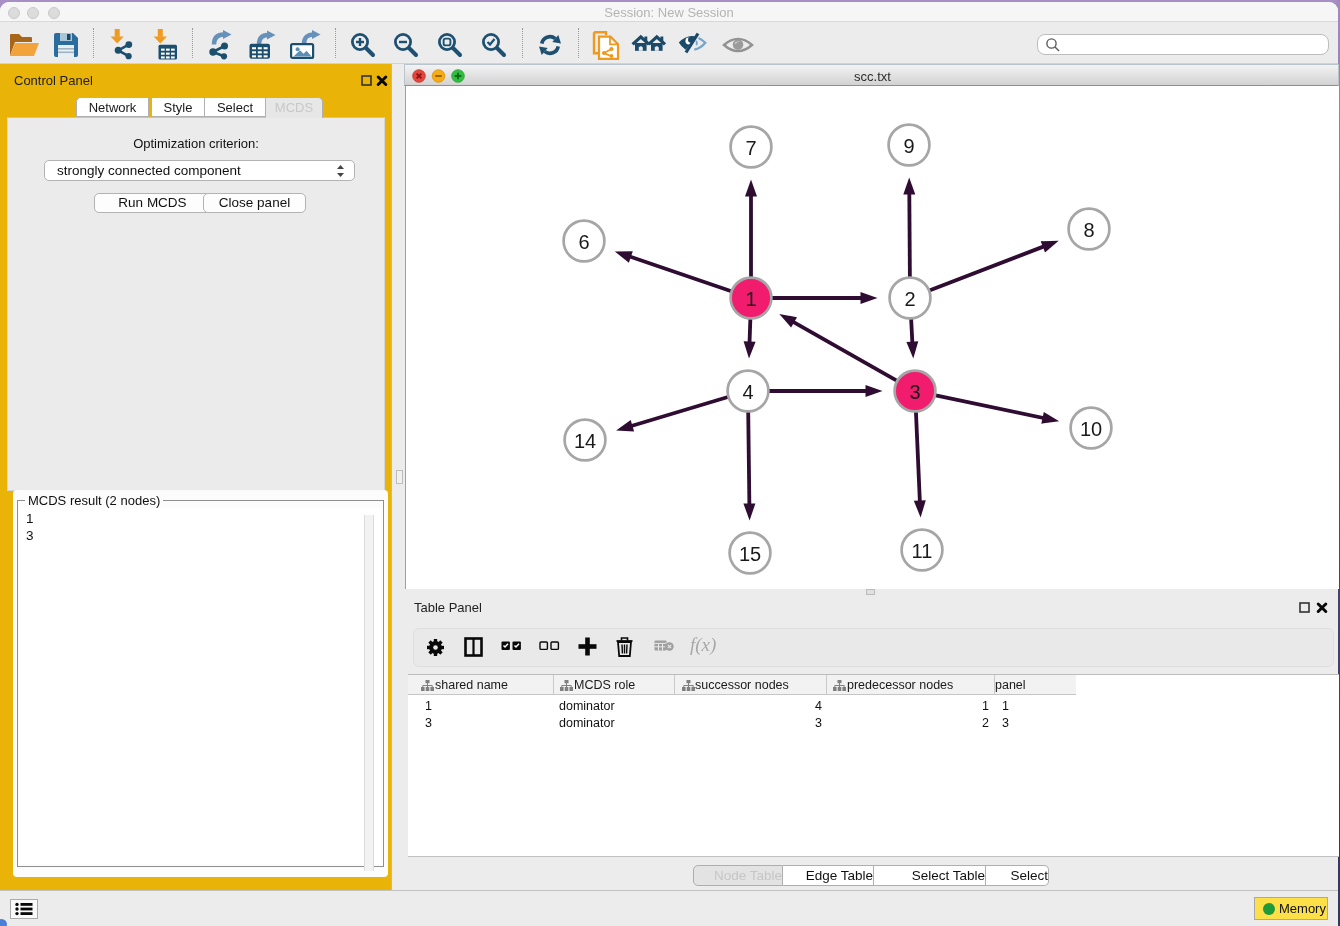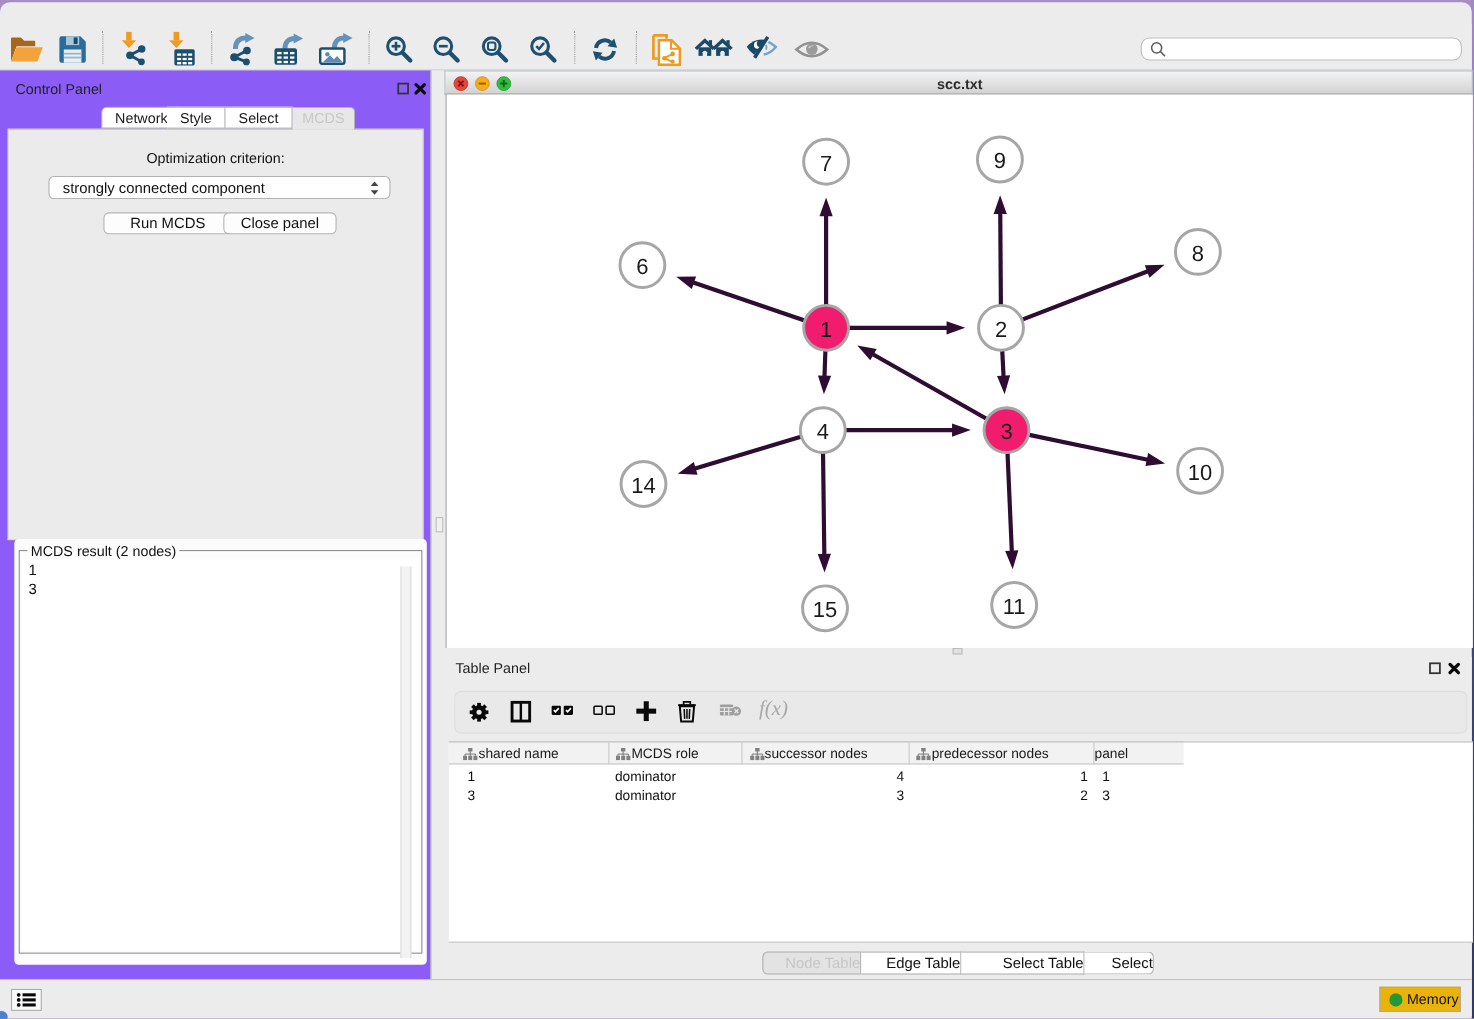--- a/index.html
+++ b/index.html
@@ -6,60 +6,66 @@
 #rightedge{position:absolute;right:0;top:0;width:3px;height:926px;background:linear-gradient(#a08ac4 0%,#8a7cb2 18%,#5b5791 40%,#434573 62%,#3a3d68 80%,#343760 100%)}
 #win{position:absolute;left:0;top:2px;width:1338px;height:924px;background:#ececec;border-radius:9px 9px 0 0;transform:translateZ(0)}
 #titlebar{position:absolute;left:0;top:0;width:1338px;height:20px;background:#f6f6f6;border-radius:9px 9px 0 0;border-bottom:1px solid #d8d8d8}
 .tl{position:absolute;top:5px;width:12px;height:12px;border-radius:50%;background:#dcdcdc;border:1px solid #c9c9c9}
 #wtitle{position:absolute;top:3px;left:0;width:1338px;text-align:center;font-size:13px;color:#b4b4b4}
 #toolbar{position:absolute;left:0;top:20px;width:1338px;height:42px;background:#ececec;border-bottom:1px solid #d2d2d2}
 .sep{position:absolute;top:6px;height:30px;width:0;border-left:1px dotted #9a9a9a}
 .ticon{position:absolute}
 #search{position:absolute;left:1037px;top:12px;width:292px;height:21px;background:#fff;border:1px solid #bdbdbd;border-radius:8px}
 
-#cpanel{position:absolute;left:0;top:62px;width:392px;height:826px;background:#8b5cf6;border-right:1px solid #b9b9b9}
+#cpanel{position:absolute;left:0;top:62px;width:392px;height:826px;background:#eab308;border-right:1px solid #b9b9b9}
 #cphead{position:absolute;left:14px;top:9px;font-size:13px;color:#222}
 .tab{position:absolute;top:33px;height:20px;border:1px solid #b0b0b0;background:#fff;font-size:13px;color:#1a1a1a;text-align:center;line-height:19px;z-index:1}
 #tabpane{position:absolute;left:7px;top:53px;width:378px;height:374px;background:#ebebeb;border:1px solid #d6d6d6;border-top:1px solid #c4c4c4}
 #optlab{position:absolute;left:0;top:72px;width:392px;text-align:center;font-size:13px;color:#111}
 #dropdown{position:absolute;left:44px;top:96px;width:311px;height:21px;background:#fff;border:1px solid #b3b3b3;border-radius:5px;font-size:13.5px;color:#111;line-height:19px;padding-left:12px}
 .btn{position:absolute;top:129px;height:20px;background:#fdfdfd;border:1px solid #b3b3b3;border-radius:5px;font-size:13.5px;color:#111;text-align:center;line-height:18px}
 #wpanel{position:absolute;left:13px;top:426px;width:375px;height:387px;background:#fcfcfc;border-radius:4px}
 #groupbox{position:absolute;left:17px;top:436px;width:367px;height:367px;border:1px solid #8f8f8f}
 #grouplab{position:absolute;left:7px;top:-8px;background:#fcfcfc;padding:0 3px;font-size:13px;color:#111}
 #resultarea{position:absolute;left:2px;top:7px;width:361px;height:356px;background:#fff;font-size:13.5px;color:#111;line-height:16.5px;padding:3px 0 0 6px}
 #resscroll{position:absolute;right:7px;top:7px;width:10px;height:356px;background:#f2f2f2;border-left:1px solid #dcdcdc;border-right:1px solid #dcdcdc}
 
 #netwin{position:absolute;left:404px;top:62px;width:935px;height:529px}
 #nettitle{position:absolute;left:0;top:0;width:935px;height:22px;background:linear-gradient(#f3f3f3,#d2d2d2);border:1px solid #b9c4cc;border-bottom:1px solid #8f8f8f}
-#nettext{position:absolute;top:4px;left:0;width:935px;text-align:center;font-size:13px;font-weight:bold;color:#2c2c2c}
+#nettext{position:absolute;top:4px;left:0;width:935px;text-align:center;font-size:13px;font-weight:normal;color:#2c2c2c}
 #netcanvas{position:absolute;left:1px;top:22px;width:934px;height:503px;background:#fff;border-left:1px solid #a0a0a0}
 #hsplit{position:absolute;left:462px;top:525px;width:9px;height:6px;background:#e0e0e0;border:1px solid #bbb}
 
 #tpanel{position:absolute;left:404px;top:595px;width:934px;height:293px;background:#ececec}
 #tphead{position:absolute;left:10px;top:3px;font-size:13px;color:#222}
 #ttoolbar{position:absolute;left:9px;top:31px;width:921px;height:39px;background:#e9e9e9;border:1px solid #dedede;border-radius:6px}
 #tbodyw{position:absolute;left:4px;top:77px;width:931px;height:183px;background:#fff;border-top:1px solid #bcbcbc;border-bottom:1px solid #c0c0c0}
 #theadrow{position:absolute;left:4px;top:77px;width:668px;height:21px;background:#f2f2f2;border-top:1px solid #bcbcbc;border-bottom:1px solid #c6c6c6}
 .hcell{position:absolute;top:0;height:20px;font-size:12.5px;color:#1a1a1a;line-height:21px}
 .hdiv{position:absolute;top:0;width:0;height:20px;border-left:1px solid #c9c9c9}
 .trow{position:absolute;font-size:12.5px;color:#111;height:17px;line-height:17px}
 .btab{position:absolute;top:268px;height:21px;border:1px solid #aeaeae;background:#fff;font-size:13.5px;color:#111;text-align:right;line-height:20px}
 
 #statusbar{position:absolute;left:0;top:888px;width:1338px;height:34px;background:#ececec;border-top:1px solid #c2c2c2}
 #listbtn{position:absolute;left:10px;top:8px;width:28px;height:20px;background:#fafafa;border:1px solid #ababab}
-#membtn{position:absolute;left:1254px;top:6px;width:74px;height:23px;background:#eab308;border:1px solid #a8a8a8;font-size:13px;color:#111;text-align:center;line-height:22px;text-align:left;padding-left:24px}
+#membtn{position:absolute;left:1254px;top:6px;width:74px;height:23px;background:#fde047;border:1px solid #a8a8a8;font-size:13px;color:#111;text-align:center;line-height:22px;text-align:left;padding-left:24px}
 #memdot{position:absolute;left:8px;top:5px;width:12px;height:12px;border-radius:50%;background:#1f9939}
 svg{position:absolute;overflow:visible}
 #netcanvas svg{transform:translateZ(0)}
 </style></head>
 <body>
 <div id="rightedge"></div>
 <div style="position:absolute;left:-4px;top:919px;width:11px;height:11px;border-radius:50%;background:#4a7fd6;z-index:5"></div>
 <div id="win">
+  <div id="titlebar">
+    <div class="tl" style="left:8px"></div>
+    <div class="tl" style="left:27px"></div>
+    <div class="tl" style="left:48px"></div>
+    <div id="wtitle">Session: New Session</div>
+  </div>
   <div id="toolbar">
     <svg class="ticon" style="left:8px;top:10px" width="33" height="26" viewBox="0 0 33 26">
       <path d="M2 24 L2 3 Q2 2 3 2 L11 2 L14 5 L23 5 Q24 5 24 6 L24 10 L7 10 Z" fill="#a8661b"></path>
       <path d="M2 24 L7 11 L31 11 L26 24 Z" fill="#f2a33c"></path>
     </svg>
     <svg class="ticon" style="left:53px;top:10px" width="26" height="26" viewBox="0 0 26 26">
       <path d="M1 3 Q1 1 3 1 L20 1 L25 6 L25 23 Q25 25 23 25 L3 25 Q1 25 1 23 Z" fill="#2b6c9e"></path>
       <rect x="7" y="1" width="12" height="8" fill="#a9c6d8"></rect>
       <rect x="14" y="2" width="3.5" height="6" fill="#17496b"></rect>
       <rect x="5" y="13" width="16" height="12" fill="#e8eff4"></rect>
@@ -216,21 +222,21 @@
     </div>
   </div>
   <div id="cpanel">
     <div id="cphead">Control Panel</div>
     <svg style="position:absolute;left:361px;top:11px" width="11" height="11" viewBox="0 0 11 11">
         <rect x="1" y="1" width="9" height="9" fill="none" stroke="#333" stroke-width="1.6"></rect>
       </svg>
     <svg style="position:absolute;left:376px;top:11px" width="12" height="11" viewBox="0 0 12 11">
         <path d="M2.2 2 L9.8 9.5 M9.8 2 L2.2 9.5" stroke="#0a0a0a" stroke-width="3" stroke-linecap="round"></path>
       </svg>
-    <div class="tab" style="left:92px;width:73px;border-radius:5px 0 0 0">Network</div>
+    <div class="tab" style="left:76px;width:73px;border-radius:5px 0 0 0">Network</div>
     <div class="tab" style="left:152px;width:53px;border-left:none">Style</div>
     <div class="tab" style="left:205px;width:61px;border-left:none">Select</div>
     <div class="tab" style="left:266px;width:57px;border-left:none;border-radius:0 5px 0 0;background:#e7e7e7;color:#c8c8c8;border-bottom:none;height:21px">MCDS</div>
     <div id="tabpane"></div>
     <div id="dropdown">strongly connected component
       <svg width="9" height="14" viewBox="0 0 9 14" style="right:9px;top:3px">
         <path d="M1 5 L4.5 1 L8 5 Z" fill="#444"></path>
           <path d="M1 9 L4.5 13 L8 9 Z" fill="#444"></path>
       </svg>
     </div>

